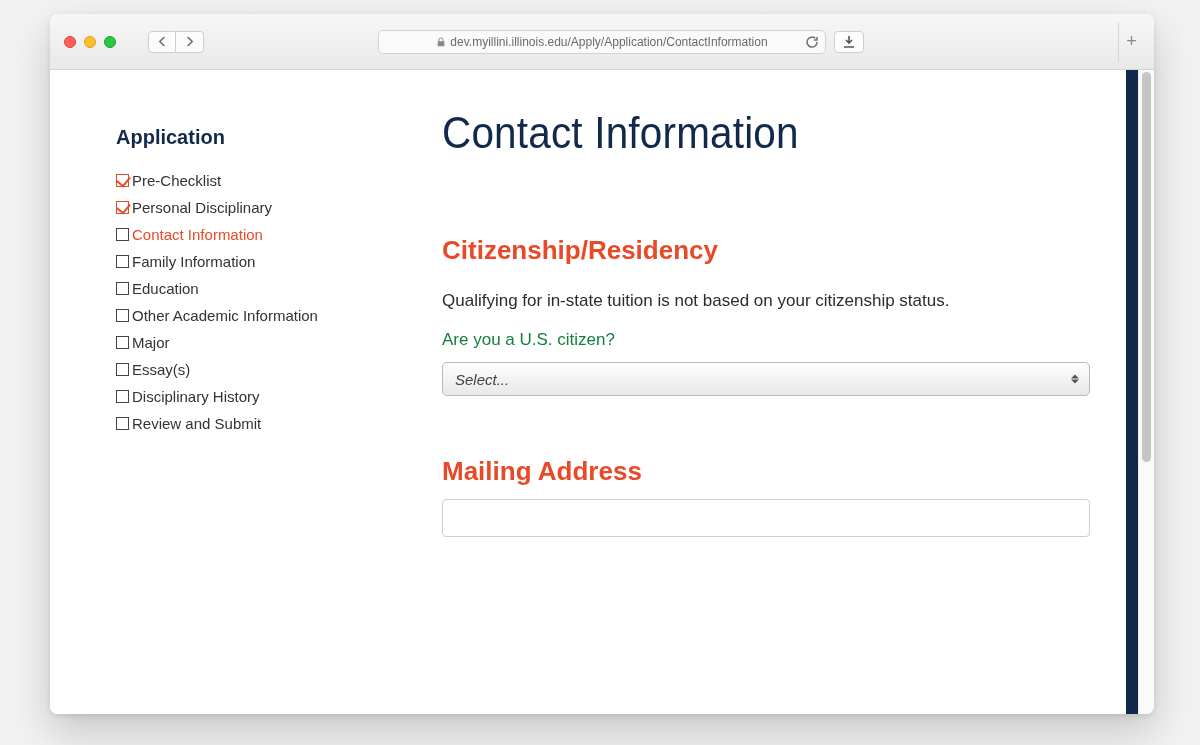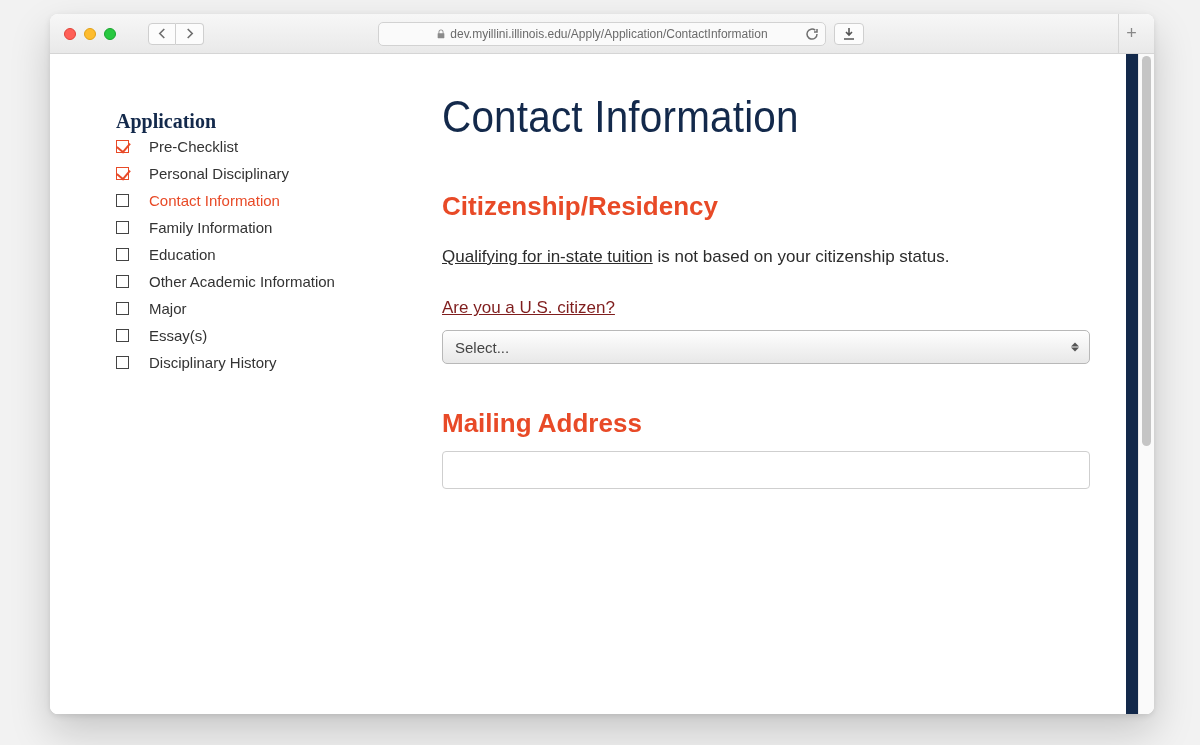--- a/index.html
+++ b/index.html
@@ -9,21 +9,21 @@
     left: 50px; top: 14px;
     width: 1104px; height: 700px;
     background: #ffffff;
     border-radius: 8px;
     box-shadow: 0 18px 40px rgba(0,0,0,0.18), 0 2px 6px rgba(0,0,0,0.10);
     overflow: hidden;
     display: flex; flex-direction: column;
   }
   
   .titlebar {
-    height: 40px;
+    height: 56px;
     background: linear-gradient(#f7f7f7,#e9e9e9);
     border-bottom: 1px solid #d5d5d5;
     display: flex; align-items: center;
     padding: 0 10px;
     position: relative;
     gap: 16px;
   }
   .traffic { display:flex; gap:8px; margin-left:4px; }
   .dot { width:12px; height:12px; border-radius:50%; }
   .dot.red { background:#ff5f57; border:0.5px solid #e14338; }
@@ -74,24 +74,24 @@
   }
   .page {
     position:absolute; left:0; right:28px; top:0; bottom:0;
     background:#fff; overflow:hidden;
   }
   
   .sidebar {
     position:absolute; left:66px; top:56px; width:260px;
   }
   .sidebar-title {
-    font-size:20px; font-weight:700; color:#13294b; font-family:Liberation Serif, serif;
+    font-size:20px; font-weight:700; color:#13294b; margin-bottom:18px;
   }
   .side-item {
-    display:flex; align-items:center; gap:20px;
+    display:flex; align-items:center; gap:3px;
     font-size:15px; color:#333; padding:5px 0;
     cursor:pointer;
   }
   .side-item.active .side-label { color:#e84a27; }
   .chk {
     width:13px; height:13px; border:1.5px solid #e84a27; background:#fff;
     position:relative; flex-shrink:0;
   }
   .chk.done::after {
     content:""; position:absolute; left:2px; top:-1px;
@@ -103,35 +103,35 @@
   .main {
     position:absolute; left:392px; top:38px; right:36px;
   }
   .main h1 {
     font-size:44px; font-weight:400; color:#13294b;
     letter-spacing:0.2px; font-family:"Helvetica Neue", Arial, sans-serif;
     font-stretch:condensed;
     transform:scaleX(0.92); transform-origin:left center;
   }
   .section-h {
-    font-size:26px; font-weight:700; color:#e84a27; margin-top:49px;
+    font-size:26px; font-weight:700; color:#e84a27; margin-top:77px;
   }
   .bodytext {
     font-size:17px; color:#2c2c2c; line-height:1.55; margin-top:22px;
   }
-  .bodytext .link { text-decoration:underline; color:#2c2c2c; cursor:pointer; }
+  .bodytext .link { color:#2c2c2c; cursor:pointer; }
   .fieldlabel {
-    font-size:17px; color:#7f1d1d; margin-top:28px;text-decoration:underline;
+    font-size:17px; color:#15803d; margin-top:16px;
   }
   .select {
     margin-top:12px; width:100%; height:34px;
     border:1px solid #b8b8b8; border-radius:5px;
     background:linear-gradient(#fefefe,#e8e8e8);
     display:flex; align-items:center; padding:0 12px;
-    font-size:15px; color:#444; position:relative; cursor:default;
+    font-size:15px; color:#444; position:relative; cursor:default;font-style:italic;
   }
   .select .caret {
     position:absolute; right:10px; top:50%; transform:translateY(-50%);
     display:flex; flex-direction:column; gap:1px;
   }
   .select .caret span {
     width:0; height:0; border-left:4px solid transparent; border-right:4px solid transparent;
   }
   .select .caret .up { border-bottom:4px solid #555; }
   .select .caret .down { border-top:4px solid #555; }
@@ -220,39 +220,43 @@
               <span class="chk empty"></span>
               <span class="side-label">Major</span>
             </div>
             <div class="side-item">
               <span class="chk empty"></span>
               <span class="side-label">Essay(s)</span>
             </div>
             <div class="side-item">
               <span class="chk empty"></span>
               <span class="side-label">Disciplinary History</span>
+            </div>
+            <div class="side-item">
+              <span class="chk empty"></span>
+              <span class="side-label">Review and Submit</span>
             </div>
           </div>
       </div>
 
       <div class="main">
         <h1>Contact Information</h1>
 
         <div class="section-h">Citizenship/Residency</div>
         <div class="bodytext">
           <span class="link">Qualifying for in-state tuition</span><span> is not based on your citizenship status.</span>
         </div>
         <div class="fieldlabel">Are you a U.S. citizen?</div>
         <div class="select">
           <span>Select...</span>
           <div class="caret">
               <span class="up"></span>
               <span class="down"></span>
             </div>
         </div>
 
-        <div class="section-h" style="margin-top:44px">Mailing Address</div>
+        <div class="section-h" style="margin-top:60px">Mailing Address</div>
         <input class="textinput" type="text" style="">
       </div>
 
     </div>
   </div>
 </div>
 
 </body></html>

